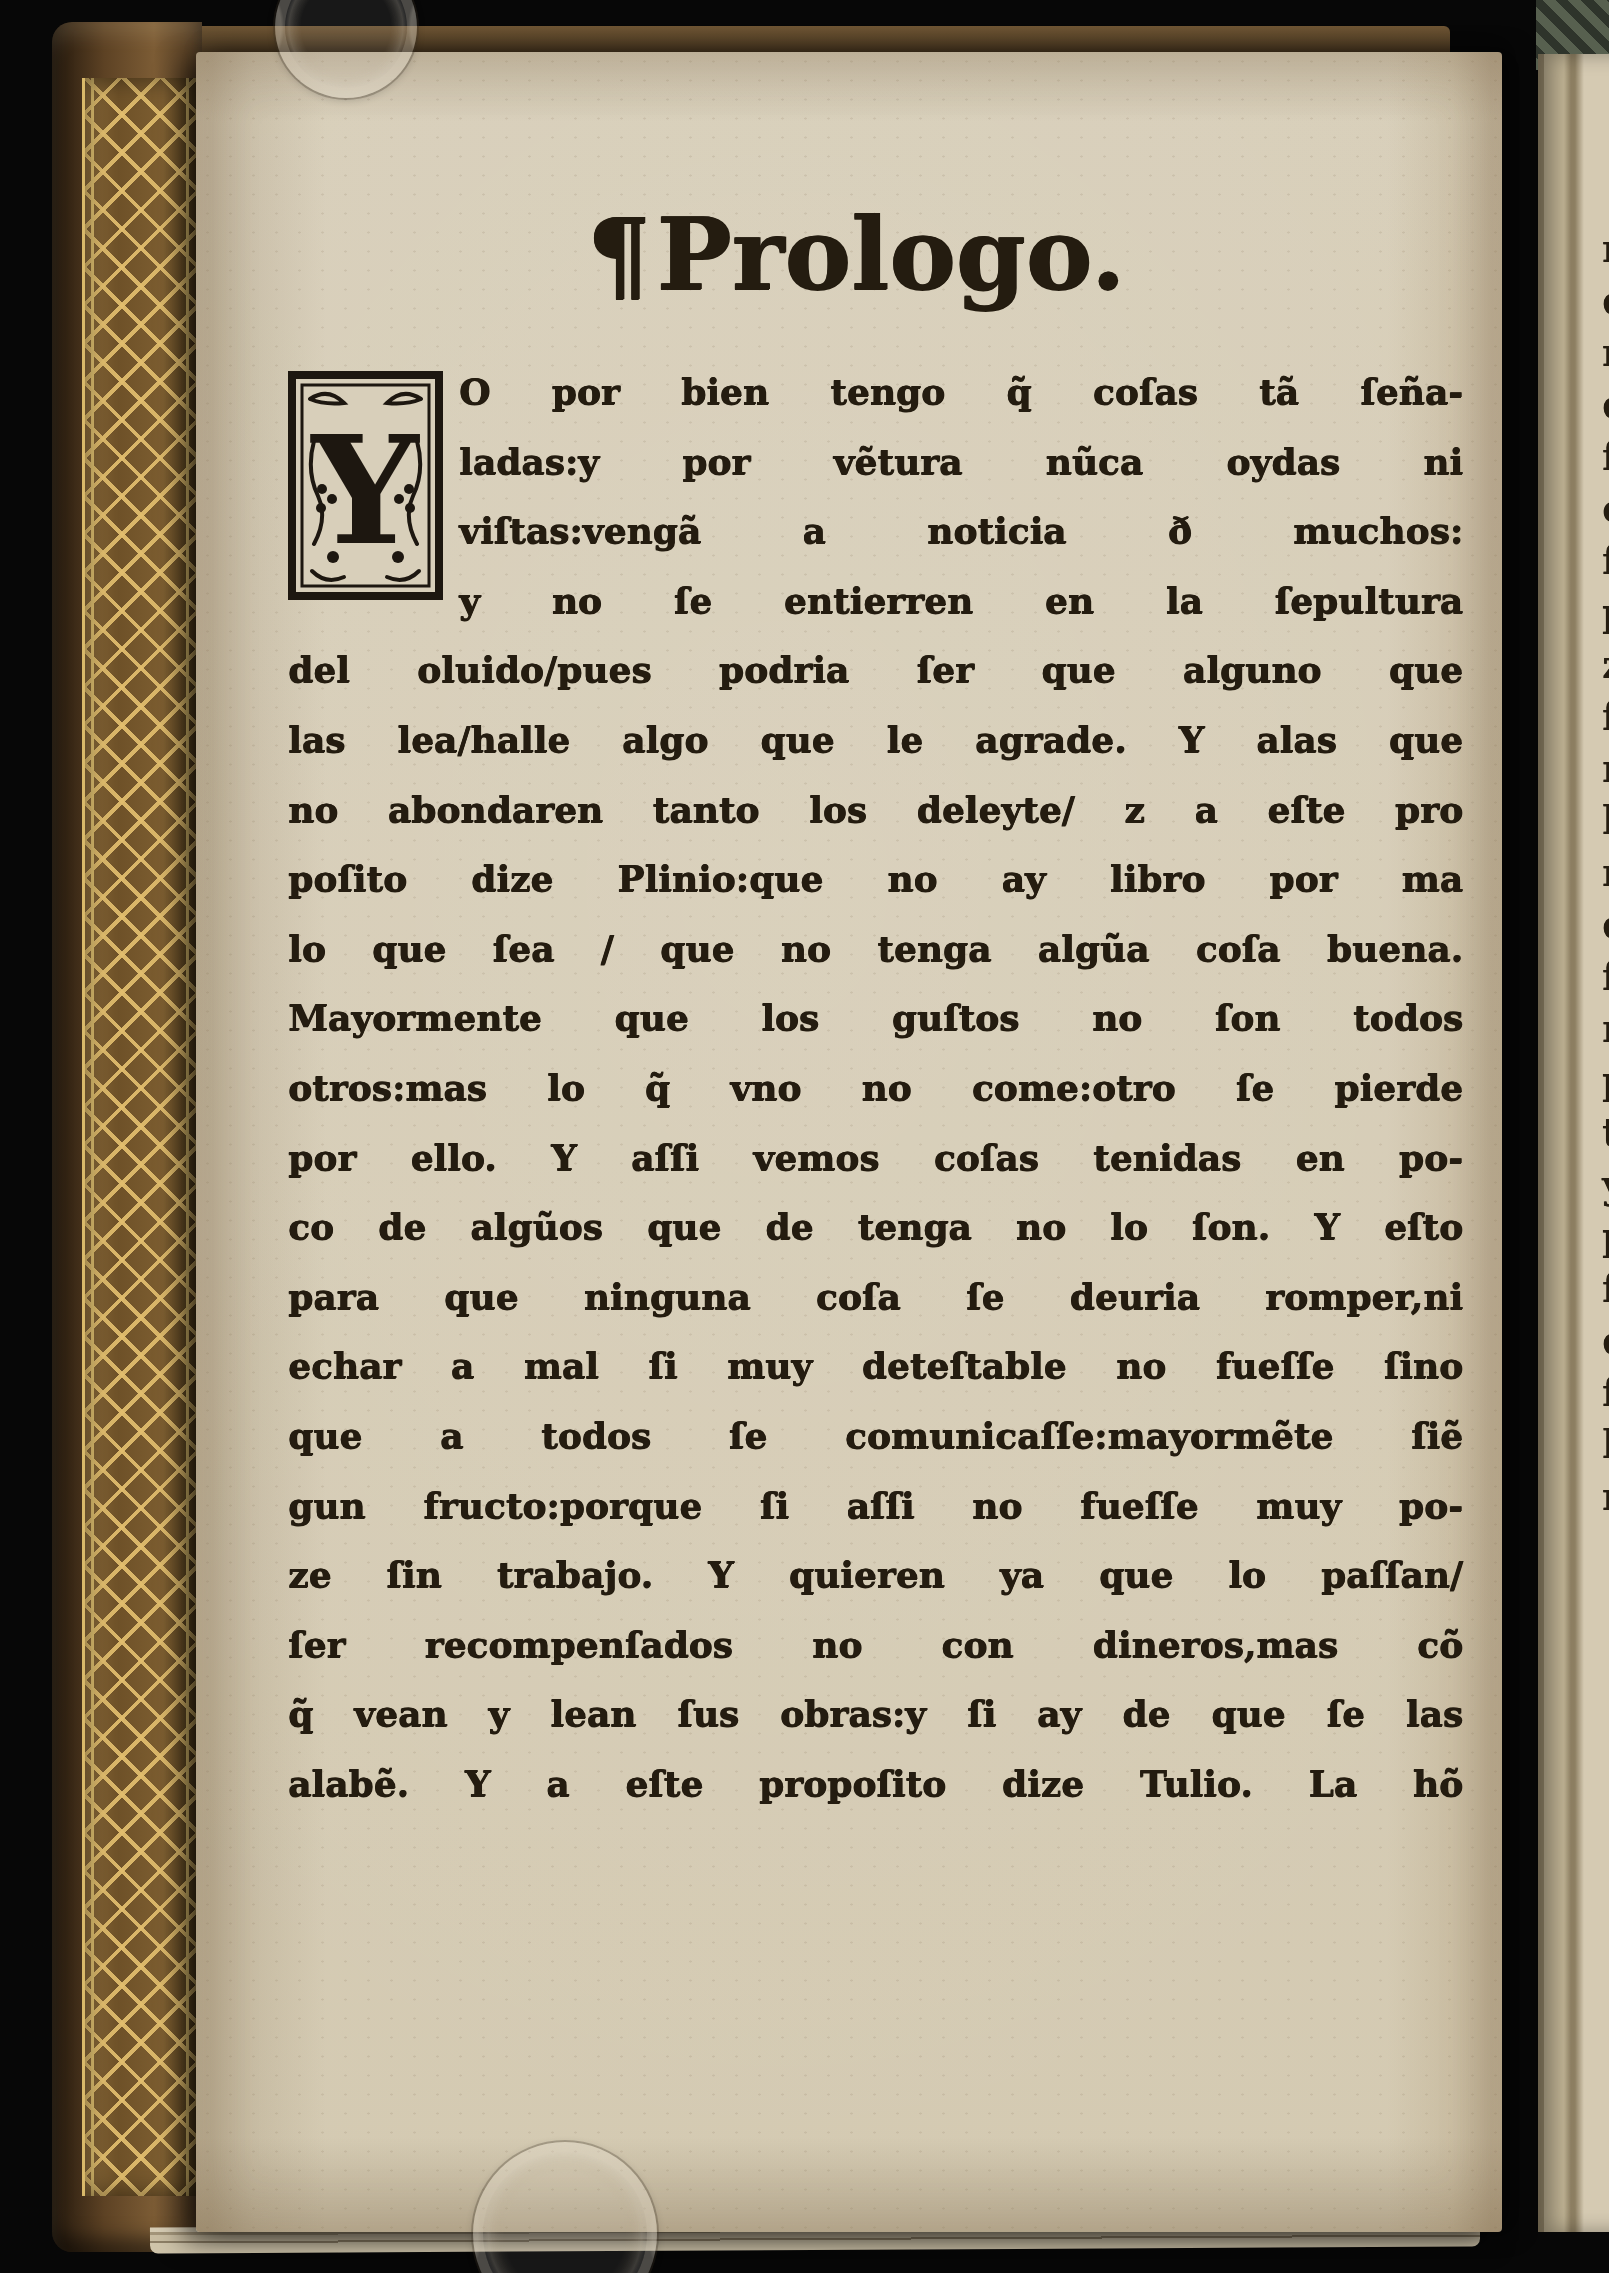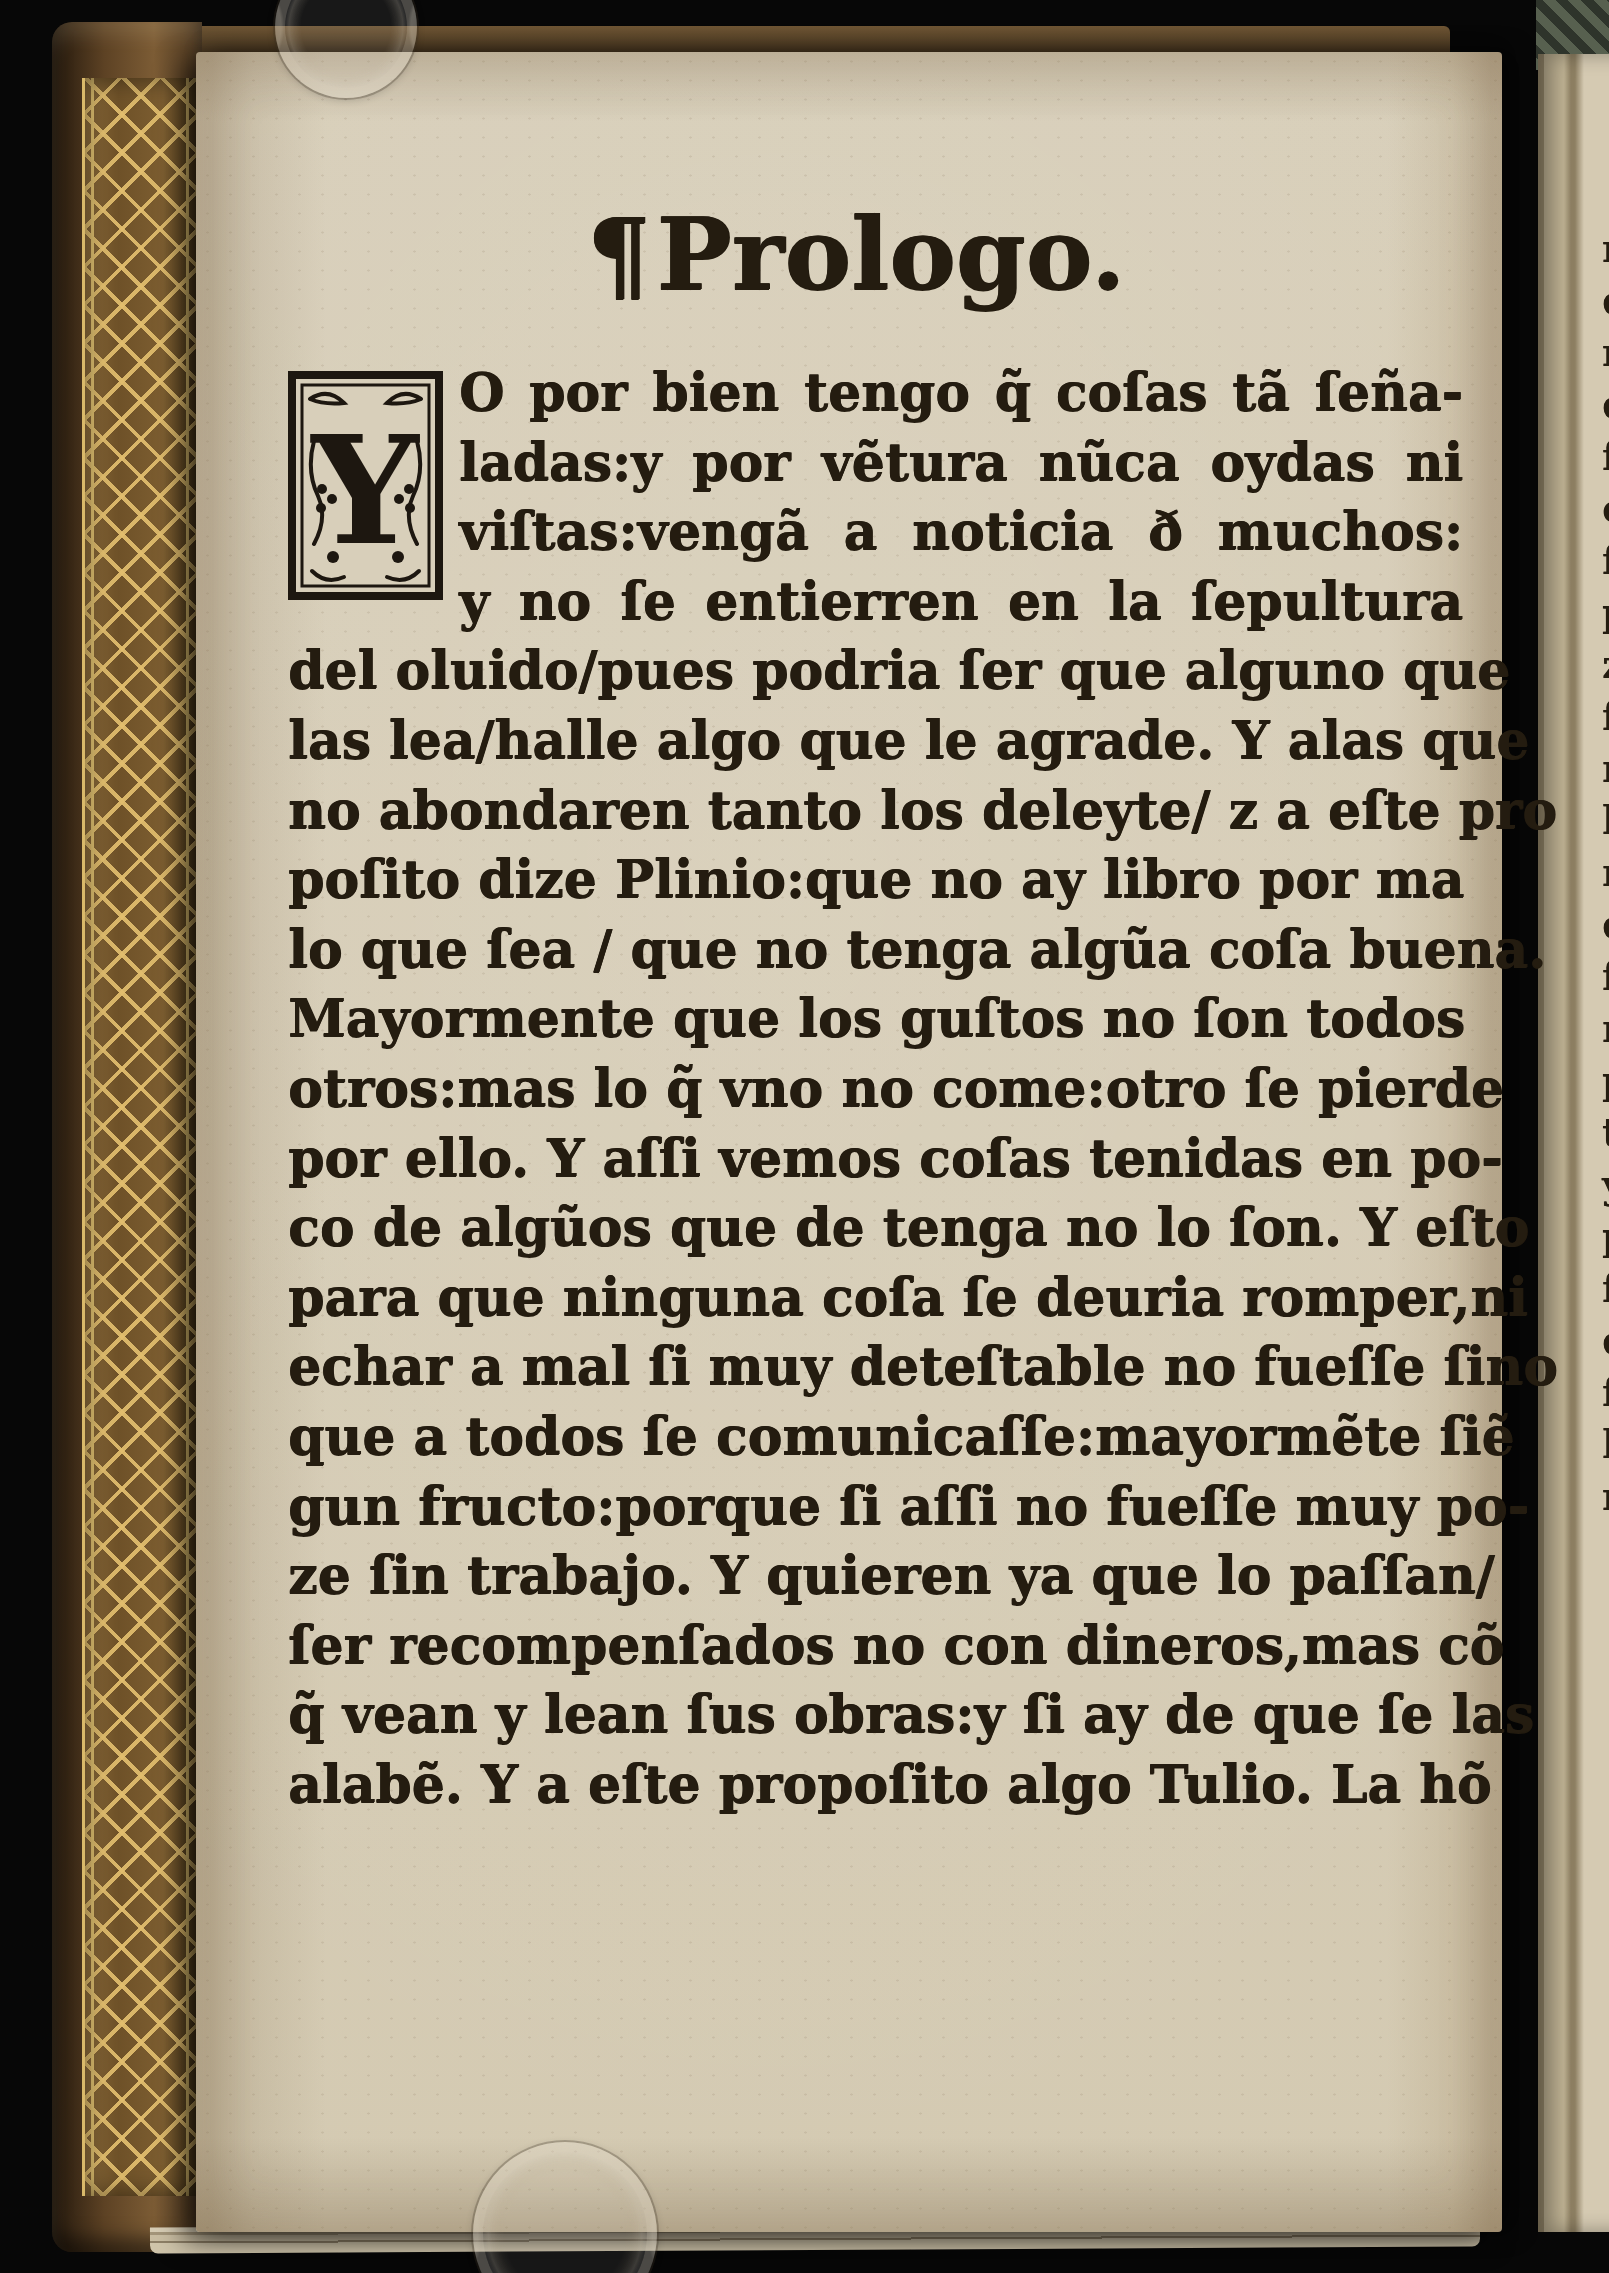--- a/index.html
+++ b/index.html
@@ -58,21 +58,21 @@
     background-size:23px 19px,auto,auto,auto,auto,auto,auto;
     box-shadow:-14px 10px 26px rgba(0,0,0,.55), 12px 0 24px rgba(0,0,0,.45),
                inset 0 0 60px rgba(150,125,90,.25);}
 
   .title{position:absolute;top:150px;left:250px;width:820px;text-align:center;
     font-size:100px;font-weight:bold;line-height:1.05;white-space:nowrap;
     text-shadow:1px 0 0 currentColor,0 .7px 0 currentColor;}
   .title .pilcrow{margin-right:6px;}
 
   .textblock{position:absolute;top:305px;left:92px;width:1175px;}
-  .line{line-height:69.6px;font-size:52px;font-weight:bold;white-space:nowrap;
+  .line{line-height:69.6px;font-size:36px;font-weight:bold;white-space:nowrap;
     text-align:justify;text-align-last:justify;
     text-shadow:.7px 0 0 currentColor,0 .5px 0 currentColor;}
   .initial-box{float:left;width:155px;height:229px;margin:14px 16px 10px 0;}
   .initial-box svg{display:block;}
 
   
   .glass{position:absolute;border-radius:50%;
     border:10px solid rgba(235,230,215,.30);
     box-shadow:0 0 0 2px rgba(60,50,35,.28), inset 0 0 16px rgba(255,255,255,.3),
                0 2px 8px rgba(0,0,0,.18);
@@ -167,20 +167,20 @@
       <div class="line">otros:mas lo q̃ vno no come:otro ſe pierde</div>
       <div class="line">por ello. Y aſſi vemos coſas tenidas en po-</div>
       <div class="line">co de algũos que de tenga no lo ſon. Y eſto</div>
       <div class="line">para que ninguna coſa ſe deuria romper,ni</div>
       <div class="line">echar a mal ſi muy deteſtable no fueſſe ſino</div>
       <div class="line">que a todos ſe comunicaſſe:mayormẽte ſiẽ</div>
       <div class="line">gun fructo:porque ſi aſſi no fueſſe muy po-</div>
       <div class="line">ze ſin trabajo. Y quieren ya que lo paſſan/</div>
       <div class="line">ſer recompenſados no con dineros,mas cõ</div>
       <div class="line">q̃ vean y lean ſus obras:y ſi ay de que ſe las</div>
-      <div class="line">alabẽ. Y a eſte propoſito algo Tulio. La hõ</div>
+      <div class="line">alabẽ. Y a eſte propoſito dize Tulio. La hõ</div>
     </div>
   </div>
 
   <div class="glass glass-top"></div>
   <div class="glass glass-bottom"></div>
 
 </div>
 
 </body></html>

